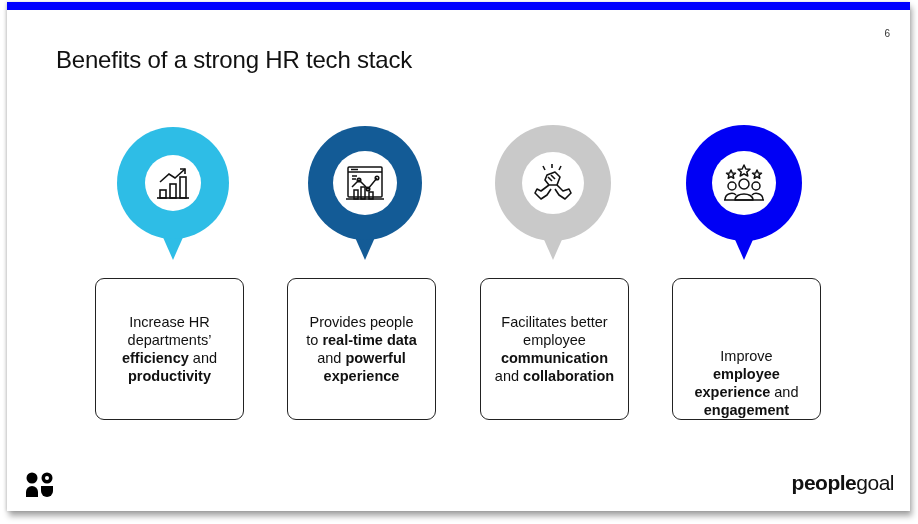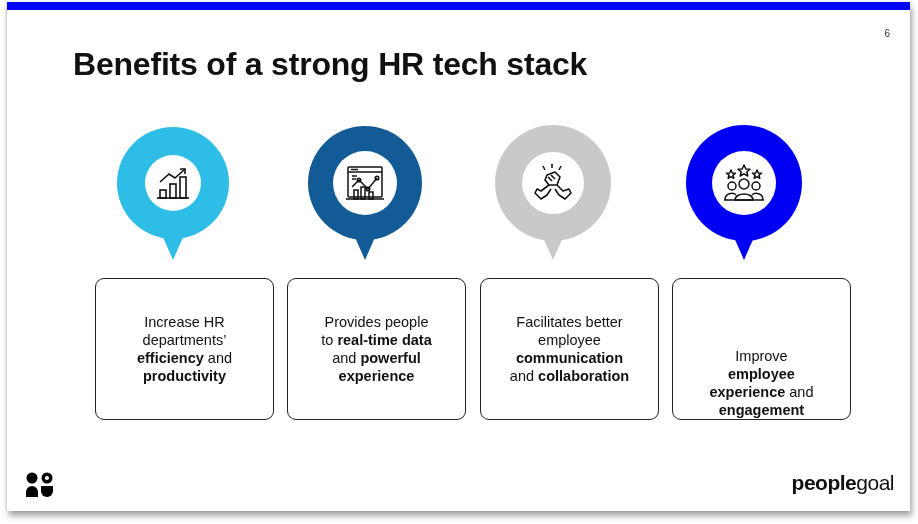--- a/index.html
+++ b/index.html
@@ -12,33 +12,33 @@
       background: #ffffff;
       box-shadow: 2px 5px 6px rgba(0,0,0,0.35), -1px 0 3px rgba(0,0,0,0.15);
     }
     .top-bar {
       position: absolute; left: 0; top: 0; width: 100%; height: 8px; background: #0000ff;
     }
     .page-number {
       position: absolute; right: 20px; top: 26px; font-size: 10px; color: #333;
     }
     .title {
-      position: absolute; left: 66px; top: 44px; font-size: 32px; color: #111;
-      font-weight: 700; letter-spacing: -0.2px;
+      position: absolute; left: 49px; top: 44px; font-size: 24px; color: #111;
+      font-weight: 400; letter-spacing: -0.2px;
     }
     .pin {
       position: absolute; width: 116px; height: 136px; top: 123px;
     }
     .pin svg { display: block; }
     .pin .icon-wrap {
       position: absolute; left: 0; top: 0; width: 116px; height: 116px;
       display: flex; align-items: center; justify-content: center;
     }
     .card {
-      position: absolute; top: 276px; width: 179px; height: 142px;
+      position: absolute; top: 276px; width: 149px; height: 142px;
       border: 1.3px solid #222; border-radius: 9px; box-sizing: border-box;
       display: flex; align-items: center; justify-content: center; text-align: center;
       font-size: 14.5px; line-height: 18px; color: #111; padding: 0 8px;
     }
     .card b { font-weight: 700; }
     .footer-logo-mark { position: absolute; left: 18px; top: 470px; }
     .brand {
       position: absolute; right: 16px; top: 469px; font-size: 21px; color: #111; letter-spacing: -0.5px; text-align: center;
     }
     .brand .strong { font-weight: 700; }

